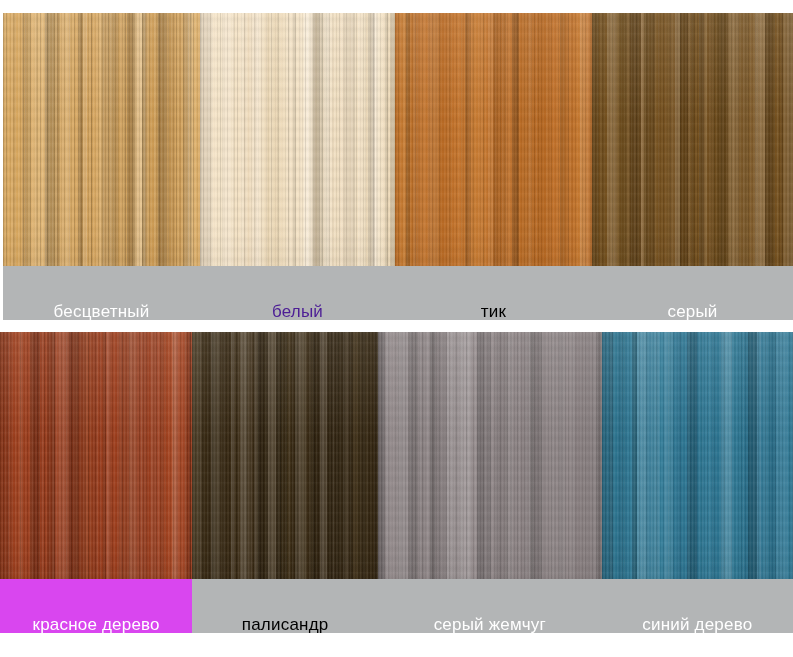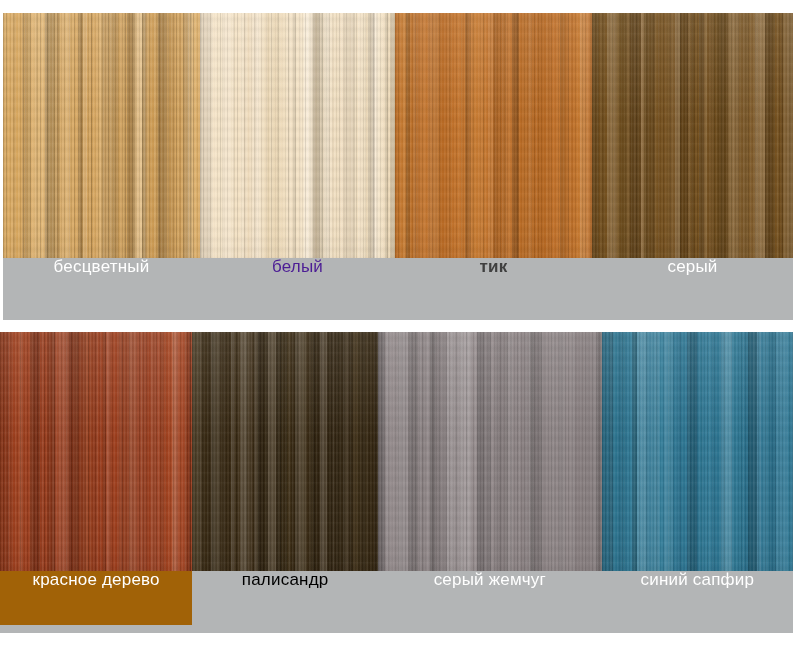--- a/index.html
+++ b/index.html
@@ -64,25 +64,25 @@
   
   .sheen {
     position: absolute;
     left: 0; right: 0; top: 0; bottom: 0;
     pointer-events: none;
   }
 
   
   .label-bar {
     position: absolute;
-    left: 0; right: 0; bottom: 8px;
+    left: 0; right: 0; bottom: 0;
     height: 54px;
     background: #b3b5b6;
     display: flex;
-    align-items: flex-start;
+    align-items: flex-end;
     justify-content: center;
     z-index: 5;
   }
   #row-1 .label-bar { background: #b9babb; }
 
   .label-text {
     color: #ffffff;
     font-size: 17px;
     font-family: "Liberation Sans", sans-serif;
     letter-spacing: 0.2px;
@@ -126,21 +126,21 @@
         <span class="label-text" style="color: #4c1d95;">белый</span>
       </div>
     </div>
 
     <div class="swatch" style="width:197px">
       <div class="wood" style="background: linear-gradient(90deg, rgb(185, 107, 36) 0%, rgb(201, 127, 53) 5%, rgb(182, 104, 34) 10%, rgb(194, 114, 42) 15%, rgb(183, 105, 34) 20%, rgb(185, 106, 36) 25%, rgb(194, 114, 42) 30%, rgb(196, 117, 45) 35%, rgb(199, 123, 50) 40%, rgb(198, 121, 49) 45%, rgb(191, 111, 40) 50%, rgb(194, 114, 42) 55%, rgb(187, 108, 37) 60%, rgb(185, 107, 36) 65%, rgb(182, 104, 34) 70%, rgb(180, 102, 32) 75%, rgb(191, 111, 40) 80%, rgb(194, 114, 42) 85%, rgb(191, 112, 40) 90%, rgb(200, 124, 51) 95%, rgb(183, 104, 34) 100%) rgb(194, 114, 42);"></div>
       <div class="streaks" style="background-image: linear-gradient(90deg, rgba(0, 0, 0, 0) 0%, rgba(0, 0, 0, 0) 1.39%, rgba(0, 0, 0, 0) 1.39%, rgba(0, 0, 0, 0) 4%, rgba(0, 0, 0, 0) 4%, rgba(0, 0, 0, 0) 5.76%, rgba(0, 0, 0, 0.173) 5.76%, rgba(0, 0, 0, 0.173) 7.86%, rgba(0, 0, 0, 0) 7.86%, rgba(0, 0, 0, 0) 8.89%, rgba(255, 255, 255, 0.07) 8.89%, rgba(255, 255, 255, 0.07) 10.73%, rgba(255, 255, 255, 0.043) 10.73%, rgba(255, 255, 255, 0.043) 15.53%, rgba(0, 0, 0, 0) 15.53%, rgba(0, 0, 0, 0) 16.77%, rgba(255, 255, 255, 0.086) 16.77%, rgba(255, 255, 255, 0.086) 21.4%, rgba(255, 255, 255, 0.043) 21.4%, rgba(255, 255, 255, 0.043) 22.94%, rgba(0, 0, 0, 0) 22.94%, rgba(0, 0, 0, 0) 27.9%, rgba(0, 0, 0, 0) 27.9%, rgba(0, 0, 0, 0) 33.88%, rgba(0, 0, 0, 0) 33.88%, rgba(0, 0, 0, 0) 35.37%, rgba(0, 0, 0, 0.165) 35.37%, rgba(0, 0, 0, 0.165) 37.79%, rgba(0, 0, 0, 0.118) 37.79%, rgba(0, 0, 0, 0.118) 38.81%, rgba(0, 0, 0, 0) 38.81%, rgba(0, 0, 0, 0) 42.1%, rgba(0, 0, 0, 0) 42.1%, rgba(0, 0, 0, 0) 47.45%, rgba(255, 255, 255, 0.063) 47.45%, rgba(255, 255, 255, 0.063) 49.85%, rgba(0, 0, 0, 0.114) 49.85%, rgba(0, 0, 0, 0.114) 52.48%, rgba(0, 0, 0, 0.086) 52.48%, rgba(0, 0, 0, 0.086) 56.45%, rgba(255, 255, 255, 0.05) 56.45%, rgba(255, 255, 255, 0.05) 59.46%, rgba(0, 0, 0, 0.176) 59.46%, rgba(0, 0, 0, 0.176) 62.9%, rgba(0, 0, 0, 0) 62.9%, rgba(0, 0, 0, 0) 67.67%, rgba(255, 255, 255, 0.07) 67.67%, rgba(255, 255, 255, 0.07) 69.53%, rgba(0, 0, 0, 0) 69.53%, rgba(0, 0, 0, 0) 74.43%, rgba(0, 0, 0, 0) 74.43%, rgba(0, 0, 0, 0) 79.47%, rgba(0, 0, 0, 0) 79.47%, rgba(0, 0, 0, 0) 81.45%, rgba(0, 0, 0, 0) 81.45%, rgba(0, 0, 0, 0) 83.6%, rgba(0, 0, 0, 0.118) 83.6%, rgba(0, 0, 0, 0.118) 86.46%, rgba(0, 0, 0, 0.055) 86.46%, rgba(0, 0, 0, 0.055) 88.13%, rgba(0, 0, 0, 0) 88.13%, rgba(0, 0, 0, 0) 93.68%, rgba(255, 255, 255, 0.09) 93.68%, rgba(255, 255, 255, 0.09) 98.79%, rgba(0, 0, 0, 0.098) 98.79%, rgba(0, 0, 0, 0.098) 100%);"></div>
       <div class="grain" style="background-image: repeating-linear-gradient(90deg, rgba(0, 0, 0, 0.11) 0px, rgba(0, 0, 0, 0) 1px, rgba(255, 255, 255, 0.07) 2px, rgba(0, 0, 0, 0) 3.4px), repeating-linear-gradient(90deg, rgba(0, 0, 0, 0.06) 0px, rgba(0, 0, 0, 0) 2.5px, rgba(0, 0, 0, 0) 8px, rgba(255, 255, 255, 0.043) 9px, rgba(0, 0, 0, 0) 11px);"></div>
       <div class="sheen" style="background-image: repeating-linear-gradient(rgba(255, 255, 255, 0.035) 0px, rgba(0, 0, 0, 0) 3px, rgba(0, 0, 0, 0.035) 6px, rgba(0, 0, 0, 0) 10px), linear-gradient(rgba(255, 255, 255, 0.07) 0%, rgba(0, 0, 0, 0) 35%, rgba(0, 0, 0, 0) 70%, rgba(0, 0, 0, 0.06) 100%);"></div>
       <div class="label-bar" style="background: rgb(179, 181, 182);">
-        <span class="label-text" style="color: #404040; font-weight: bold;">тик</span>
+        <span class="label-text" style="color: #000000;">тик</span>
       </div>
     </div>
 
     <div class="swatch" style="width:201px">
       <div class="wood" style="background: linear-gradient(90deg, rgb(126, 88, 36) 0%, rgb(109, 74, 25) 5%, rgb(126, 88, 36) 10%, rgb(107, 73, 23) 15%, rgb(117, 80, 30) 20%, rgb(126, 88, 36) 25%, rgb(120, 83, 32) 30%, rgb(117, 80, 30) 35%, rgb(117, 80, 30) 40%, rgb(112, 76, 27) 45%, rgb(109, 74, 25) 50%, rgb(125, 87, 35) 55%, rgb(120, 83, 32) 60%, rgb(110, 75, 25) 65%, rgb(125, 87, 36) 70%, rgb(114, 78, 28) 75%, rgb(121, 83, 32) 80%, rgb(126, 88, 36) 85%, rgb(117, 80, 30) 90%, rgb(113, 77, 27) 95%, rgb(113, 77, 28) 100%) rgb(117, 80, 30);"></div>
       <div class="streaks" style="background-image: linear-gradient(90deg, rgba(0, 0, 0, 0.125) 0%, rgba(0, 0, 0, 0.125) 3.57%, rgba(0, 0, 0, 0) 3.57%, rgba(0, 0, 0, 0) 7.49%, rgba(255, 255, 255, 0.125) 7.49%, rgba(255, 255, 255, 0.125) 12.68%, rgba(255, 255, 255, 0.05) 12.68%, rgba(255, 255, 255, 0.05) 13.96%, rgba(0, 0, 0, 0.055) 13.96%, rgba(0, 0, 0, 0.055) 16.85%, rgba(255, 255, 255, 0.06) 16.85%, rgba(255, 255, 255, 0.06) 19.04%, rgba(0, 0, 0, 0.204) 19.04%, rgba(0, 0, 0, 0.204) 24.56%, rgba(255, 255, 255, 0.145) 24.56%, rgba(255, 255, 255, 0.145) 25.66%, rgba(0, 0, 0, 0.133) 25.66%, rgba(0, 0, 0, 0.133) 31.51%, rgba(0, 0, 0, 0) 31.51%, rgba(0, 0, 0, 0) 32.99%, rgba(0, 0, 0, 0) 32.99%, rgba(0, 0, 0, 0) 38.86%, rgba(255, 255, 255, 0.047) 38.86%, rgba(255, 255, 255, 0.047) 41.09%, rgba(255, 255, 255, 0.137) 41.09%, rgba(255, 255, 255, 0.137) 44.01%, rgba(0, 0, 0, 0.133) 44.01%, rgba(0, 0, 0, 0.133) 47.65%, rgba(255, 255, 255, 0.047) 47.65%, rgba(255, 255, 255, 0.047) 49.93%, rgba(0, 0, 0, 0.082) 49.93%, rgba(0, 0, 0, 0.082) 51.32%, rgba(0, 0, 0, 0) 51.32%, rgba(0, 0, 0, 0) 53.41%, rgba(0, 0, 0, 0.19) 53.41%, rgba(0, 0, 0, 0.19) 54.87%, rgba(0, 0, 0, 0.18) 54.87%, rgba(0, 0, 0, 0.18) 55.89%, rgba(255, 255, 255, 0.086) 55.89%, rgba(255, 255, 255, 0.086) 57.36%, rgba(0, 0, 0, 0.067) 57.36%, rgba(0, 0, 0, 0.067) 62.01%, rgba(0, 0, 0, 0.133) 62.01%, rgba(0, 0, 0, 0.133) 67.91%, rgba(255, 255, 255, 0.11) 67.91%, rgba(255, 255, 255, 0.11) 73.34%, rgba(255, 255, 255, 0.047) 73.34%, rgba(255, 255, 255, 0.047) 77.15%, rgba(255, 255, 255, 0.05) 77.15%, rgba(255, 255, 255, 0.05) 81.08%, rgba(255, 255, 255, 0.157) 81.08%, rgba(255, 255, 255, 0.157) 85.85%, rgba(0, 0, 0, 0.192) 85.85%, rgba(0, 0, 0, 0.192) 89.34%, rgba(0, 0, 0, 0.118) 89.34%, rgba(0, 0, 0, 0.118) 91.18%, rgba(0, 0, 0, 0) 91.18%, rgba(0, 0, 0, 0) 93.85%, rgba(0, 0, 0, 0.075) 93.85%, rgba(0, 0, 0, 0.075) 95.16%, rgba(255, 255, 255, 0.106) 95.16%, rgba(255, 255, 255, 0.106) 99.6%, rgba(255, 255, 255, 0.12) 99.6%, rgba(255, 255, 255, 0.12) 100%);"></div>
       <div class="grain" style="background-image: repeating-linear-gradient(90deg, rgba(0, 0, 0, 0.11) 0px, rgba(0, 0, 0, 0) 1px, rgba(255, 255, 255, 0.07) 2px, rgba(0, 0, 0, 0) 3.4px), repeating-linear-gradient(90deg, rgba(0, 0, 0, 0.06) 0px, rgba(0, 0, 0, 0) 2.5px, rgba(0, 0, 0, 0) 8px, rgba(255, 255, 255, 0.043) 9px, rgba(0, 0, 0, 0) 11px);"></div>
       <div class="sheen" style="background-image: repeating-linear-gradient(rgba(255, 255, 255, 0.035) 0px, rgba(0, 0, 0, 0) 3px, rgba(0, 0, 0, 0.035) 6px, rgba(0, 0, 0, 0) 10px), linear-gradient(rgba(255, 255, 255, 0.07) 0%, rgba(0, 0, 0, 0) 35%, rgba(0, 0, 0, 0) 70%, rgba(0, 0, 0, 0.06) 100%);"></div>
       <div class="label-bar" style="background: rgb(179, 181, 182);">
         <span class="label-text" style="color: rgb(255, 255, 255);">серый</span>
@@ -149,21 +149,21 @@
   </div>
 
   <div class="swatch-row" id="row-1">
     <div class="row-label-strip" style="background: rgb(179, 181, 182);"></div>
 
     <div class="swatch" style="width:202px">
       <div class="wood" style="background: linear-gradient(90deg, rgb(156, 61, 28) 0%, rgb(152, 59, 27) 5%, rgb(160, 65, 30) 10%, rgb(156, 61, 28) 15%, rgb(147, 56, 25) 20%, rgb(156, 61, 28) 25%, rgb(156, 61, 28) 30%, rgb(146, 56, 25) 35%, rgb(156, 61, 28) 40%, rgb(165, 69, 33) 45%, rgb(152, 59, 27) 50%, rgb(156, 61, 28) 55%, rgb(156, 61, 28) 60%, rgb(142, 54, 23) 65%, rgb(148, 57, 25) 70%, rgb(149, 57, 26) 75%, rgb(152, 59, 27) 80%, rgb(158, 63, 29) 85%, rgb(168, 71, 34) 90%, rgb(159, 63, 29) 95%, rgb(151, 58, 26) 100%) rgb(156, 61, 28);"></div>
       <div class="streaks" style="background-image: linear-gradient(90deg, rgba(0, 0, 0, 0.118) 0%, rgba(0, 0, 0, 0.118) 4.55%, rgba(0, 0, 0, 0) 4.55%, rgba(0, 0, 0, 0) 5.6%, rgba(0, 0, 0, 0) 5.6%, rgba(0, 0, 0, 0) 10.21%, rgba(255, 255, 255, 0.08) 10.21%, rgba(255, 255, 255, 0.08) 11.37%, rgba(0, 0, 0, 0) 11.37%, rgba(0, 0, 0, 0) 15.88%, rgba(0, 0, 0, 0.173) 15.88%, rgba(0, 0, 0, 0.173) 20.65%, rgba(0, 0, 0, 0) 20.65%, rgba(0, 0, 0, 0) 24.72%, rgba(0, 0, 0, 0.145) 24.72%, rgba(0, 0, 0, 0.145) 26.9%, rgba(0, 0, 0, 0.18) 26.9%, rgba(0, 0, 0, 0.18) 28.88%, rgba(255, 255, 255, 0.047) 28.88%, rgba(255, 255, 255, 0.047) 30.25%, rgba(255, 255, 255, 0.09) 30.25%, rgba(255, 255, 255, 0.09) 35.74%, rgba(0, 0, 0, 0.204) 35.74%, rgba(0, 0, 0, 0.204) 40.72%, rgba(0, 0, 0, 0.153) 40.72%, rgba(0, 0, 0, 0.153) 44.63%, rgba(0, 0, 0, 0.067) 44.63%, rgba(0, 0, 0, 0.067) 50.45%, rgba(0, 0, 0, 0) 50.45%, rgba(0, 0, 0, 0) 53.49%, rgba(0, 0, 0, 0.133) 53.49%, rgba(0, 0, 0, 0.133) 55.25%, rgba(255, 255, 255, 0.08) 55.25%, rgba(255, 255, 255, 0.08) 57.34%, rgba(0, 0, 0, 0) 57.34%, rgba(0, 0, 0, 0) 61.78%, rgba(255, 255, 255, 0.04) 61.78%, rgba(255, 255, 255, 0.04) 67.09%, rgba(255, 255, 255, 0.11) 67.09%, rgba(255, 255, 255, 0.11) 71.52%, rgba(255, 255, 255, 0.04) 71.52%, rgba(255, 255, 255, 0.04) 76.72%, rgba(0, 0, 0, 0) 76.72%, rgba(0, 0, 0, 0) 78.06%, rgba(255, 255, 255, 0.047) 78.06%, rgba(255, 255, 255, 0.047) 83.18%, rgba(0, 0, 0, 0.098) 83.18%, rgba(0, 0, 0, 0.098) 84.99%, rgba(0, 0, 0, 0) 84.99%, rgba(0, 0, 0, 0) 89.73%, rgba(255, 255, 255, 0.13) 89.73%, rgba(255, 255, 255, 0.13) 92.73%, rgba(255, 255, 255, 0.03) 92.73%, rgba(255, 255, 255, 0.03) 96.36%, rgba(0, 0, 0, 0.082) 96.36%, rgba(0, 0, 0, 0.082) 98.27%, rgba(0, 0, 0, 0.2) 98.27%, rgba(0, 0, 0, 0.2) 99.72%, rgba(255, 255, 255, 0.06) 99.72%, rgba(255, 255, 255, 0.06) 100%);"></div>
       <div class="grain" style="background-image: repeating-linear-gradient(90deg, rgba(0, 0, 0, 0.14) 0px, rgba(0, 0, 0, 0) 1px, rgba(255, 255, 255, 0.09) 2px, rgba(0, 0, 0, 0) 3.4px), repeating-linear-gradient(90deg, rgba(0, 0, 0, 0.08) 0px, rgba(0, 0, 0, 0) 2.5px, rgba(0, 0, 0, 0) 8px, rgba(255, 255, 255, 0.06) 9px, rgba(0, 0, 0, 0) 11px);"></div>
       <div class="sheen" style="background-image: repeating-linear-gradient(rgba(255, 255, 255, 0.035) 0px, rgba(0, 0, 0, 0) 3px, rgba(0, 0, 0, 0.035) 6px, rgba(0, 0, 0, 0) 10px), linear-gradient(rgba(255, 255, 255, 0.07) 0%, rgba(0, 0, 0, 0) 35%, rgba(0, 0, 0, 0) 70%, rgba(0, 0, 0, 0.06) 100%);"></div>
-      <div class="label-bar" style="background: #a16207;">
+      <div class="label-bar" style="background: #d946ef;">
         <span class="label-text" style="color: rgb(255, 255, 255);">красное дерево</span>
       </div>
     </div>
 
     <div class="swatch" style="width:195px">
       <div class="wood" style="background: linear-gradient(90deg, rgb(64, 48, 23) 0%, rgb(58, 43, 20) 5%, rgb(52, 38, 17) 10%, rgb(58, 43, 20) 15%, rgb(55, 40, 18) 20%, rgb(58, 43, 20) 25%, rgb(63, 47, 23) 30%, rgb(52, 38, 17) 35%, rgb(61, 45, 21) 40%, rgb(58, 43, 20) 45%, rgb(67, 51, 25) 50%, rgb(51, 37, 16) 55%, rgb(65, 49, 24) 60%, rgb(56, 41, 19) 65%, rgb(53, 38, 17) 70%, rgb(58, 43, 20) 75%, rgb(61, 45, 22) 80%, rgb(56, 41, 19) 85%, rgb(67, 51, 25) 90%, rgb(51, 37, 16) 95%, rgb(54, 40, 18) 100%) rgb(58, 43, 20);"></div>
       <div class="streaks" style="background-image: linear-gradient(90deg, rgba(255, 255, 255, 0.075) 0%, rgba(255, 255, 255, 0.075) 5.01%, rgba(0, 0, 0, 0) 5.01%, rgba(0, 0, 0, 0) 10.31%, rgba(255, 255, 255, 0.1) 10.31%, rgba(255, 255, 255, 0.1) 15.15%, rgba(0, 0, 0, 0.07) 15.15%, rgba(0, 0, 0, 0.07) 17.93%, rgba(0, 0, 0, 0) 17.93%, rgba(0, 0, 0, 0) 21.14%, rgba(255, 255, 255, 0.12) 21.14%, rgba(255, 255, 255, 0.12) 22.74%, rgba(0, 0, 0, 0) 22.74%, rgba(0, 0, 0, 0) 24.75%, rgba(255, 255, 255, 0.035) 24.75%, rgba(255, 255, 255, 0.035) 26.01%, rgba(255, 255, 255, 0.153) 26.01%, rgba(255, 255, 255, 0.153) 29.47%, rgba(255, 255, 255, 0.06) 29.47%, rgba(255, 255, 255, 0.06) 32.24%, rgba(0, 0, 0, 0) 32.24%, rgba(0, 0, 0, 0) 33.6%, rgba(255, 255, 255, 0.09) 33.6%, rgba(255, 255, 255, 0.09) 35.59%, rgba(0, 0, 0, 0.192) 35.59%, rgba(0, 0, 0, 0.192) 36.6%, rgba(0, 0, 0, 0.192) 36.6%, rgba(0, 0, 0, 0.192) 40.67%, rgba(255, 255, 255, 0.145) 40.67%, rgba(255, 255, 255, 0.145) 45.27%, rgba(0, 0, 0, 0.196) 45.27%, rgba(0, 0, 0, 0.196) 50.86%, rgba(0, 0, 0, 0) 50.86%, rgba(0, 0, 0, 0) 55.62%, rgba(255, 255, 255, 0.106) 55.62%, rgba(255, 255, 255, 0.106) 61.05%, rgba(0, 0, 0, 0.086) 61.05%, rgba(0, 0, 0, 0.086) 65.09%, rgba(0, 0, 0, 0.157) 65.09%, rgba(0, 0, 0, 0.157) 68.7%, rgba(255, 255, 255, 0.133) 68.7%, rgba(255, 255, 255, 0.133) 72.65%, rgba(0, 0, 0, 0.137) 72.65%, rgba(0, 0, 0, 0.137) 74.44%, rgba(0, 0, 0, 0.16) 74.44%, rgba(0, 0, 0, 0.16) 79.73%, rgba(0, 0, 0, 0.18) 79.73%, rgba(0, 0, 0, 0.18) 82.33%, rgba(255, 255, 255, 0.07) 82.33%, rgba(255, 255, 255, 0.07) 84.49%, rgba(0, 0, 0, 0.157) 84.49%, rgba(0, 0, 0, 0.157) 86.36%, rgba(0, 0, 0, 0) 86.36%, rgba(0, 0, 0, 0) 89.49%, rgba(0, 0, 0, 0.157) 89.49%, rgba(0, 0, 0, 0.157) 93.18%, rgba(0, 0, 0, 0) 93.18%, rgba(0, 0, 0, 0) 97.68%, rgba(0, 0, 0, 0.14) 97.68%, rgba(0, 0, 0, 0.14) 100%);"></div>
       <div class="grain" style="background-image: repeating-linear-gradient(90deg, rgba(0, 0, 0, 0.133) 0px, rgba(0, 0, 0, 0) 1px, rgba(255, 255, 255, 0.082) 2px, rgba(0, 0, 0, 0) 3.4px), repeating-linear-gradient(90deg, rgba(0, 0, 0, 0.07) 0px, rgba(0, 0, 0, 0) 2.5px, rgba(0, 0, 0, 0) 8px, rgba(255, 255, 255, 0.055) 9px, rgba(0, 0, 0, 0) 11px);"></div>
       <div class="sheen" style="background-image: repeating-linear-gradient(rgba(255, 255, 255, 0.035) 0px, rgba(0, 0, 0, 0) 3px, rgba(0, 0, 0, 0.035) 6px, rgba(0, 0, 0, 0) 10px), linear-gradient(rgba(255, 255, 255, 0.07) 0%, rgba(0, 0, 0, 0) 35%, rgba(0, 0, 0, 0) 70%, rgba(0, 0, 0, 0.06) 100%);"></div>
       <div class="label-bar" style="background: rgb(179, 181, 182);">
@@ -180,18 +180,18 @@
         <span class="label-text" style="color: rgb(255, 255, 255);">серый жемчуг</span>
       </div>
     </div>
 
     <div class="swatch" style="width:201px">
       <div class="wood" style="background: linear-gradient(90deg, rgb(46, 118, 147) 0%, rgb(50, 123, 151) 5%, rgb(39, 107, 134) 10%, rgb(51, 124, 152) 15%, rgb(49, 122, 150) 20%, rgb(44, 116, 145) 25%, rgb(52, 125, 153) 30%, rgb(52, 125, 153) 35%, rgb(42, 113, 142) 40%, rgb(46, 118, 147) 45%, rgb(41, 111, 140) 50%, rgb(51, 124, 152) 55%, rgb(42, 113, 142) 60%, rgb(51, 124, 152) 65%, rgb(47, 120, 148) 70%, rgb(41, 111, 139) 75%, rgb(42, 112, 140) 80%, rgb(44, 116, 145) 85%, rgb(44, 116, 145) 90%, rgb(49, 122, 150) 95%, rgb(48, 120, 149) 100%) rgb(44, 116, 145);"></div>
       <div class="streaks" style="background-image: linear-gradient(90deg, rgba(0, 0, 0, 0.137) 0%, rgba(0, 0, 0, 0.137) 3.77%, rgba(0, 0, 0, 0.204) 3.77%, rgba(0, 0, 0, 0.204) 5.96%, rgba(0, 0, 0, 0) 5.96%, rgba(0, 0, 0, 0) 10.29%, rgba(0, 0, 0, 0) 10.29%, rgba(0, 0, 0, 0) 15.53%, rgba(0, 0, 0, 0.21) 15.53%, rgba(0, 0, 0, 0.21) 18.51%, rgba(255, 255, 255, 0.153) 18.51%, rgba(255, 255, 255, 0.153) 22.85%, rgba(255, 255, 255, 0.094) 22.85%, rgba(255, 255, 255, 0.094) 27.68%, rgba(255, 255, 255, 0.094) 27.68%, rgba(255, 255, 255, 0.094) 30.32%, rgba(0, 0, 0, 0) 30.32%, rgba(0, 0, 0, 0) 32.65%, rgba(255, 255, 255, 0.075) 32.65%, rgba(255, 255, 255, 0.075) 36.98%, rgba(0, 0, 0, 0) 36.98%, rgba(0, 0, 0, 0) 41.42%, rgba(0, 0, 0, 0) 41.42%, rgba(0, 0, 0, 0) 44.47%, rgba(0, 0, 0, 0.153) 44.47%, rgba(0, 0, 0, 0.153) 46.37%, rgba(0, 0, 0, 0.19) 46.37%, rgba(0, 0, 0, 0.19) 50%, rgba(0, 0, 0, 0) 50%, rgba(0, 0, 0, 0) 54.97%, rgba(0, 0, 0, 0) 54.97%, rgba(0, 0, 0, 0) 57.54%, rgba(0, 0, 0, 0) 57.54%, rgba(0, 0, 0, 0) 58.75%, rgba(0, 0, 0, 0) 58.75%, rgba(0, 0, 0, 0) 62.17%, rgba(255, 255, 255, 0.09) 62.17%, rgba(255, 255, 255, 0.09) 64.11%, rgba(255, 255, 255, 0.145) 64.11%, rgba(255, 255, 255, 0.145) 67.92%, rgba(0, 0, 0, 0) 67.92%, rgba(0, 0, 0, 0) 72.08%, rgba(0, 0, 0, 0) 72.08%, rgba(0, 0, 0, 0) 76.26%, rgba(0, 0, 0, 0.2) 76.26%, rgba(0, 0, 0, 0.2) 81.03%, rgba(255, 255, 255, 0.1) 81.03%, rgba(255, 255, 255, 0.1) 83.48%, rgba(255, 255, 255, 0.04) 83.48%, rgba(255, 255, 255, 0.04) 87.28%, rgba(0, 0, 0, 0.082) 87.28%, rgba(0, 0, 0, 0.082) 91%, rgba(255, 255, 255, 0.063) 91%, rgba(255, 255, 255, 0.063) 96.68%, rgba(0, 0, 0, 0) 96.68%, rgba(0, 0, 0, 0) 99.23%, rgba(255, 255, 255, 0.08) 99.23%, rgba(255, 255, 255, 0.08) 100%);"></div>
       <div class="grain" style="background-image: repeating-linear-gradient(90deg, rgba(0, 0, 0, 0.11) 0px, rgba(0, 0, 0, 0) 1px, rgba(255, 255, 255, 0.07) 2px, rgba(0, 0, 0, 0) 3.4px), repeating-linear-gradient(90deg, rgba(0, 0, 0, 0.06) 0px, rgba(0, 0, 0, 0) 2.5px, rgba(0, 0, 0, 0) 8px, rgba(255, 255, 255, 0.043) 9px, rgba(0, 0, 0, 0) 11px);"></div>
       <div class="sheen" style="background-image: repeating-linear-gradient(rgba(255, 255, 255, 0.035) 0px, rgba(0, 0, 0, 0) 3px, rgba(0, 0, 0, 0.035) 6px, rgba(0, 0, 0, 0) 10px), linear-gradient(rgba(255, 255, 255, 0.07) 0%, rgba(0, 0, 0, 0) 35%, rgba(0, 0, 0, 0) 70%, rgba(0, 0, 0, 0.06) 100%);"></div>
       <div class="label-bar" style="background: rgb(179, 181, 182);">
-        <span class="label-text" style="color: rgb(255, 255, 255);">синий сапфир</span>
+        <span class="label-text" style="color: rgb(255, 255, 255);">синий дерево</span>
       </div>
     </div>
   </div>
 
 </div>
 
 </body></html>

